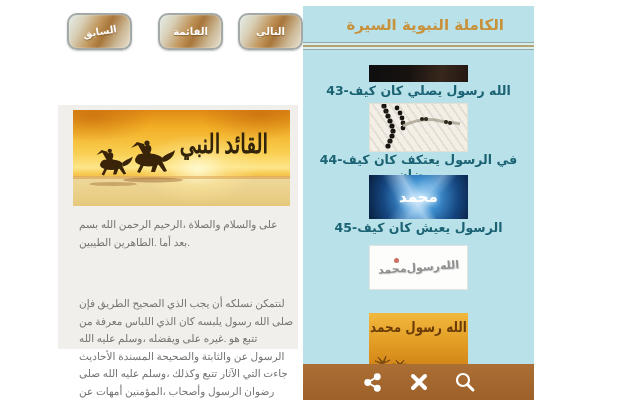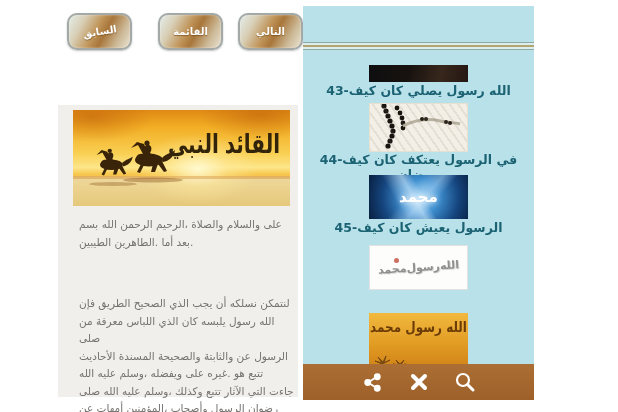--- a/index.html
+++ b/index.html
@@ -15,21 +15,21 @@
     font-family:"DejaVu Sans",sans-serif;
     background:linear-gradient(118deg,#e4ede9 0%,#d8cfb6 22%,#c09459 45%,#a8763a 58%,#ccb997 80%,#eae3d3 100%);
     box-shadow:0 1px 2px rgba(0,0,0,0.25), inset 0 0 2px rgba(255,255,255,0.6);
     text-shadow:0 1px 1px rgba(110,70,20,0.65);padding:0;}
   .btn-prev{left:67px;}
   .btn-prev .lbl{display:inline-block;transform:rotate(-9deg);}
   .btn-menu{left:158px;}
   .btn-next{left:222px;margin-left:16px;}
 
   
-  .card{position:absolute;left:58px;top:105px;width:240px;height:292px;background:#f1efec;}
+  .card{position:absolute;left:58px;top:105px;width:240px;height:244px;background:#f1efec;font-family:Liberation Serif, serif;}
   .banner{position:absolute;left:15px;top:5px;width:217px;height:96px;overflow:hidden;
     background:linear-gradient(180deg,#e08a14 0%,#f2ae25 18%,#f9cf52 45%,#fde68a 60%,#f6c244 68%,#eed79e 70%,#ecd491 78%,#e6c87c 100%);}
   .banner .glow{position:absolute;left:30%;top:25%;width:120px;height:70px;border-radius:50%;
     background:radial-gradient(closest-side,rgba(255,250,210,0.95),rgba(255,235,160,0.45),rgba(255,235,160,0));}
   .banner .corner{position:absolute;width:120px;height:50px;border-radius:50%;
     background:radial-gradient(closest-side,rgba(190,95,10,0.55),rgba(190,95,10,0));}
   .banner .c1{left:-40px;top:-18px;} .banner .c2{right:-30px;top:-20px;}
   .banner svg{position:absolute;left:0;top:0;}
   .callig{position:absolute;right:5px;top:22px;width:122px;text-align:center;
     color:#32240a;font-weight:bold;font-size:20px;transform:scaleY(1.32);letter-spacing:-1px;}
@@ -122,28 +122,29 @@
       <div class="callig ar"><span class="w">النبي</span> <span class="w">القائد</span></div>
     </div>
 
     <div class="para para1 ar">
       <div class="line"><span class="w">بسم</span> <span class="w">الله</span> <span class="w">الرحمن</span> <span class="w">الرحيم،</span> <span class="w">والصلاة</span> <span class="w">والسلام</span> <span class="w">على</span></div>
       <div class="line"><span class="w">الطيبين</span> <span class="w">الطاهرين.</span> <span class="w">أما</span> <span class="w">بعد.</span></div>
     </div>
     <div class="para para2 ar">
       <div class="line"><span class="w">فإن</span> <span class="w">الطريق</span> <span class="w">الصحيح</span> <span class="w">الذي</span> <span class="w">يجب</span> <span class="w">أن</span> <span class="w">نسلكه</span> <span class="w">لنتمكن</span></div>
       <div class="line"><span class="w">من</span> <span class="w">معرفة</span> <span class="w">اللباس</span> <span class="w">الذي</span> <span class="w">كان</span> <span class="w">يلبسه</span> <span class="w">رسول</span> <span class="w">الله</span> <span class="w">صلى</span></div>
+      <div class="line"><span class="w">الله</span> <span class="w">عليه</span> <span class="w">وسلم،</span> <span class="w">ويفضله</span> <span class="w">على</span> <span class="w">غيره.</span> <span class="w">هو</span> <span class="w">تتبع</span></div>
       <div class="line"><span class="w">الأحاديث</span> <span class="w">المسندة</span> <span class="w">والصحيحة</span> <span class="w">والثابتة</span> <span class="w">عن</span> <span class="w">الرسول</span></div>
-      <div class="line"><span class="w">الله</span> <span class="w">عليه</span> <span class="w">وسلم،</span> <span class="w">ويفضله</span> <span class="w">على</span> <span class="w">غيره.</span> <span class="w">هو</span> <span class="w">تتبع</span></div>
       <div class="line"><span class="w">صلى</span> <span class="w">الله</span> <span class="w">عليه</span> <span class="w">وسلم،</span> <span class="w">وكذلك</span> <span class="w">تتبع</span> <span class="w">الآثار</span> <span class="w">التي</span> <span class="w">جاءت</span></div>
       <div class="line"><span class="w">عن</span> <span class="w">أمهات</span> <span class="w">المؤمنين،</span> <span class="w">وأصحاب</span> <span class="w">الرسول</span> <span class="w">رضوان</span> </div>
     </div>
   </div>
 
   <div class="panel">
+    <div class="panel-title ar"><span class="w">السيرة</span> <span class="w">النبوية</span> <span class="w">الكاملة</span></div>
     <div class="divider"></div>
 
     <div class="thumb t43"></div>
     <div class="caption ar c43"><span class="w">43-كيف</span> <span class="w">كان</span> <span class="w">يصلي</span> <span class="w">رسول</span> <span class="w">الله</span></div>
 
     <div class="thumb t44">
       <div class="fabric"></div>
       <svg width="97" height="47" viewBox="0 0 97 47">
         <g fill="#17140f">
           <circle cx="14" cy="2" r="2.6"></circle>

